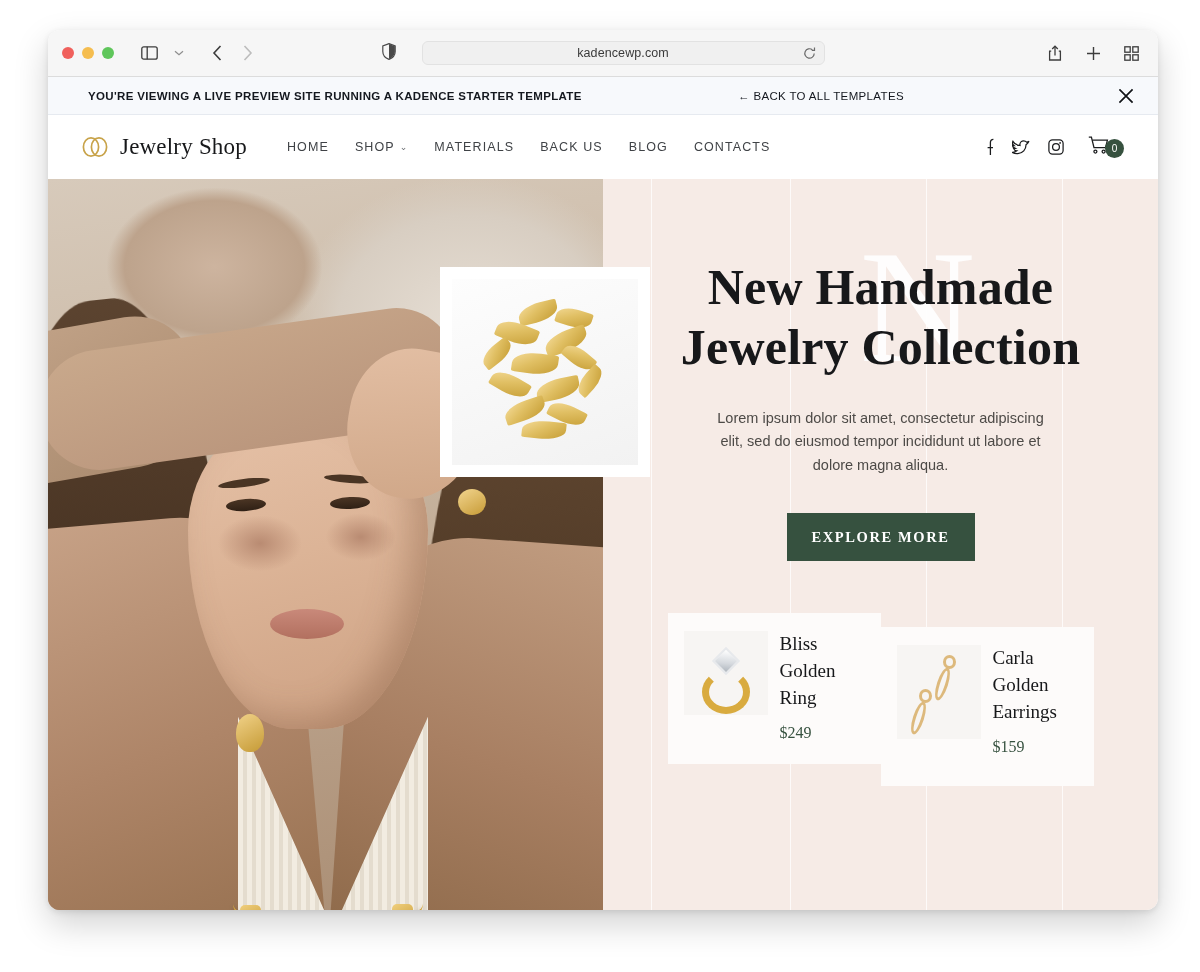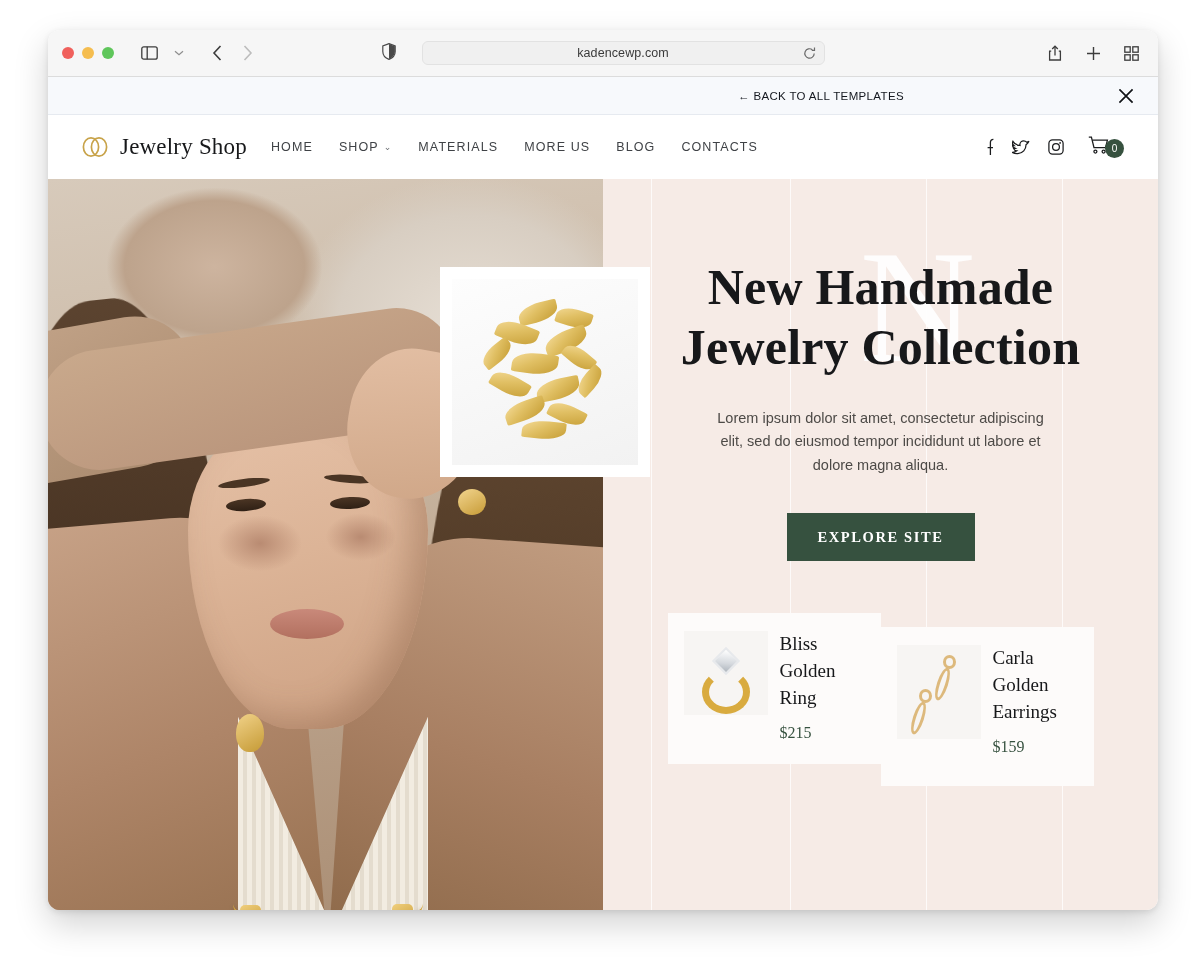--- a/index.html
+++ b/index.html
@@ -144,21 +144,21 @@
   .brand-name {
     font-family: "Liberation Serif", serif;
     font-size: 23px;
     color: #17181a;
     letter-spacing: 0.2px;
   }
   .main-nav {
     display: flex;
     align-items: center;
     gap: 26px;
-    margin-left: 24px;
+    margin-left: 40px;
   }
   .nav-item {
     font-size: 12.5px;
     letter-spacing: 1.1px;
     color: #3f4246;
     display: flex;
     align-items: center;
     gap: 5px;
     white-space: nowrap;
   }
@@ -562,20 +562,21 @@
           <rect x="0.8" y="0.8" width="5.4" height="5.4"></rect>
           <rect x="8.8" y="0.8" width="5.4" height="5.4"></rect>
           <rect x="0.8" y="8.8" width="5.4" height="5.4"></rect>
           <rect x="8.8" y="8.8" width="5.4" height="5.4"></rect>
         </svg>
       </div>
     </div>
   </div>
 
   <div class="notice-bar">
+    <span class="notice-text">YOU'RE VIEWING A LIVE PREVIEW SITE RUNNING A KADENCE STARTER TEMPLATE</span>
     <a class="notice-link">← BACK TO ALL TEMPLATES</a>
     <span class="notice-close">
       <svg width="20" height="20" viewBox="0 0 20 20" fill="none" stroke="#111418" stroke-width="1.7">
         <path d="M3.4 3.4 L16.6 16.6 M16.6 3.4 L3.4 16.6"></path>
       </svg>
     </span>
   </div>
 
   <div class="site-header">
     <div class="brand">
@@ -593,21 +594,21 @@
         <span>HOME</span>
       </span>
       <span class="nav-item">
         <span>SHOP</span>
         <span class="nav-caret">⌄</span>
       </span>
       <span class="nav-item">
         <span>MATERIALS</span>
       </span>
       <span class="nav-item">
-        <span>MORE US</span>
+        <span>BACK US</span>
       </span>
       <span class="nav-item">
         <span>BLOG</span>
       </span>
       <span class="nav-item">
         <span>CONTACTS</span>
       </span>
     </nav>
 
     <div class="header-right">
@@ -692,32 +693,32 @@
         <div class="leaf" style="left:52px;  top:122px; width:42px; height:19px; transform:rotate(-18deg);"></div>
         <div class="leaf" style="left:96px;  top:126px; width:38px; height:18px; transform:rotate(26deg);"></div>
         <div class="leaf" style="left:70px;  top:142px; width:44px; height:18px; transform:rotate(6deg);"></div>
       </div>
     </div>
 
     <div class="hero-content">
       <div class="watermark">N</div>
       <h1 class="hero-title">New Handmade Jewelry Collection</h1>
       <p class="hero-sub">Lorem ipsum dolor sit amet, consectetur adipiscing elit, sed do eiusmod tempor incididunt ut labore et dolore magna aliqua.</p>
-      <button class="cta">EXPLORE SITE</button>
+      <button class="cta">EXPLORE MORE</button>
 
       <div class="product-row">
 
         <div class="product-card">
           <div class="pc-thumb">
             <div class="ring-thumb-band"></div>
             <div class="ring-thumb-gem"></div>
           </div>
           <div class="pc-info">
             <div class="pc-name">Bliss Golden Ring</div>
-            <div class="pc-price">$215</div>
+            <div class="pc-price">$249</div>
           </div>
         </div>
 
         <div class="product-card second">
           <div class="pc-thumb">
             <div class="ear-thumb-top" style="left:46px; top:10px;"></div>
             <div class="ear-thumb" style="left:40px; top:22px; transform:rotate(18deg);"></div>
             <div class="ear-thumb-top" style="left:22px; top:44px;"></div>
             <div class="ear-thumb" style="left:16px; top:56px; transform:rotate(18deg);"></div>
           </div>

